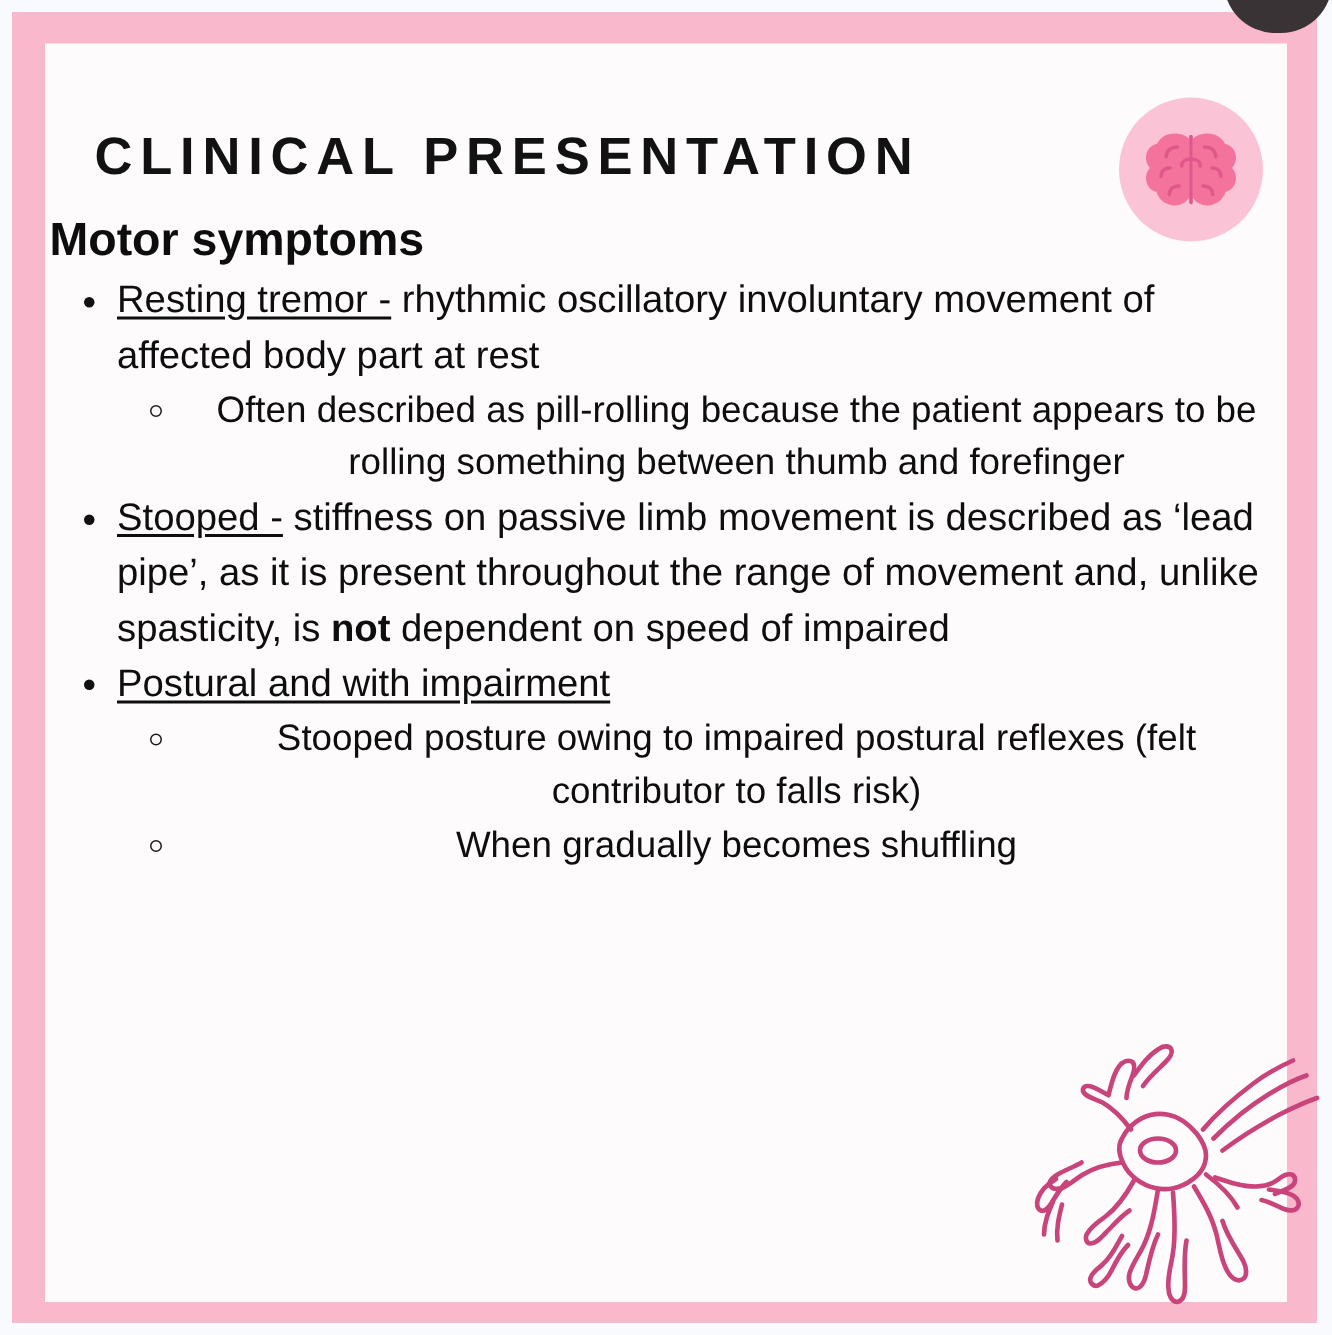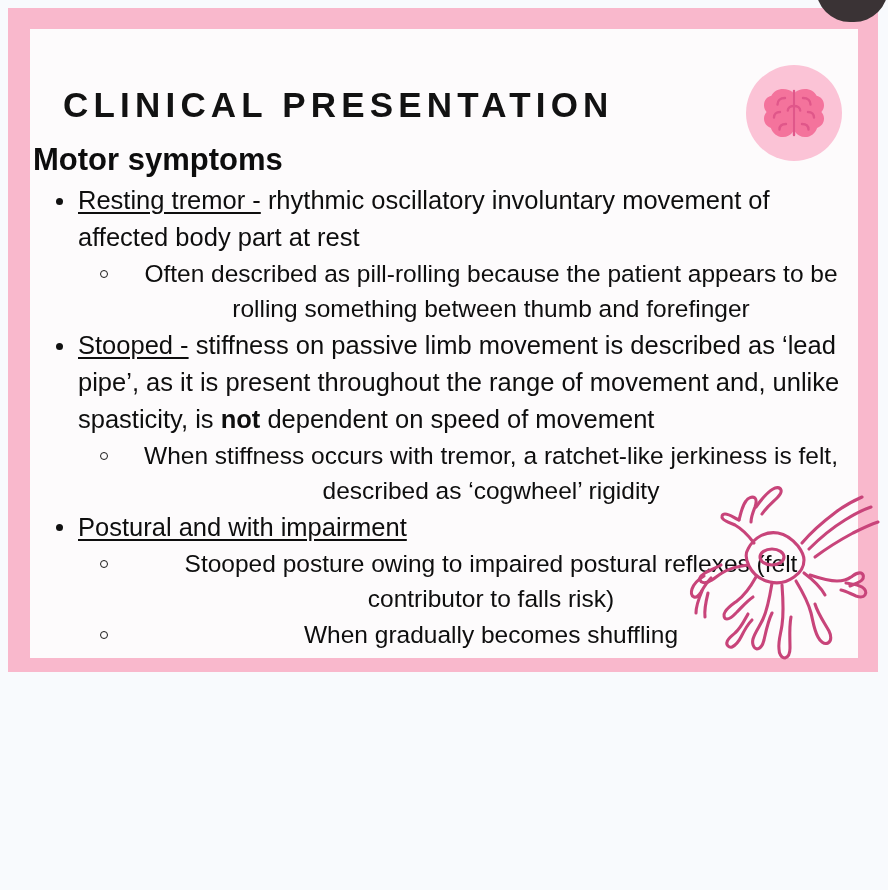--- a/index.html
+++ b/index.html
@@ -26,21 +26,21 @@
     border-radius: 0 0 34px 34px;
     z-index: 40;
   }
 
   
   #slide-frame {
     position: absolute;
     left: 8px;
     top: 8px;
     width: 870px;
-    height: 664px;
+    height: 874px;
     background: #f9b8cc;
     box-sizing: border-box;
     padding: 21px 20px 14px 22px;
     z-index: 5;
   }
 
   #slide-inner {
     position: relative;
     width: 100%;
     height: 100%;
@@ -202,27 +202,21 @@
           <ul class="lvl2">
             <li>
               <span class="bullet-ring"></span>
               <span>Often described as pill-rolling because the patient appears to be rolling something between thumb and forefinger</span>
             </li>
           </ul>
         </li>
 
         <li>
           <span class="bullet-dot"></span>
-          <span class="term">Stooped -</span><span> stiffness on passive limb movement is described as ‘lead pipe’, as it is present throughout the range of movement and, unlike spasticity, is </span><span class="strong-underline">not</span><span> dependent on speed of movement</span>
-          <ul class="lvl2">
-            <li>
-              <span class="bullet-ring"></span>
-              <span>When stiffness occurs with tremor, a ratchet-like jerkiness is felt, described as ‘cogwheel’ rigidity</span>
-            </li>
-          </ul>
+          <span class="term">Stooped -</span><span> stiffness on passive limb movement is described as ‘lead pipe’, as it is present throughout the range of movement and, unlike spasticity, is </span><span class="strong-underline">not</span><span> dependent on speed of impaired</span>
         </li>
 
         <li>
           <span class="bullet-dot"></span>
           <span class="term">Postural and with impairment</span>
           <ul class="lvl2">
             <li>
               <span class="bullet-ring"></span>
               <span>Stooped posture owing to impaired postural reflexes (felt contributor to falls risk)</span>
             </li>

